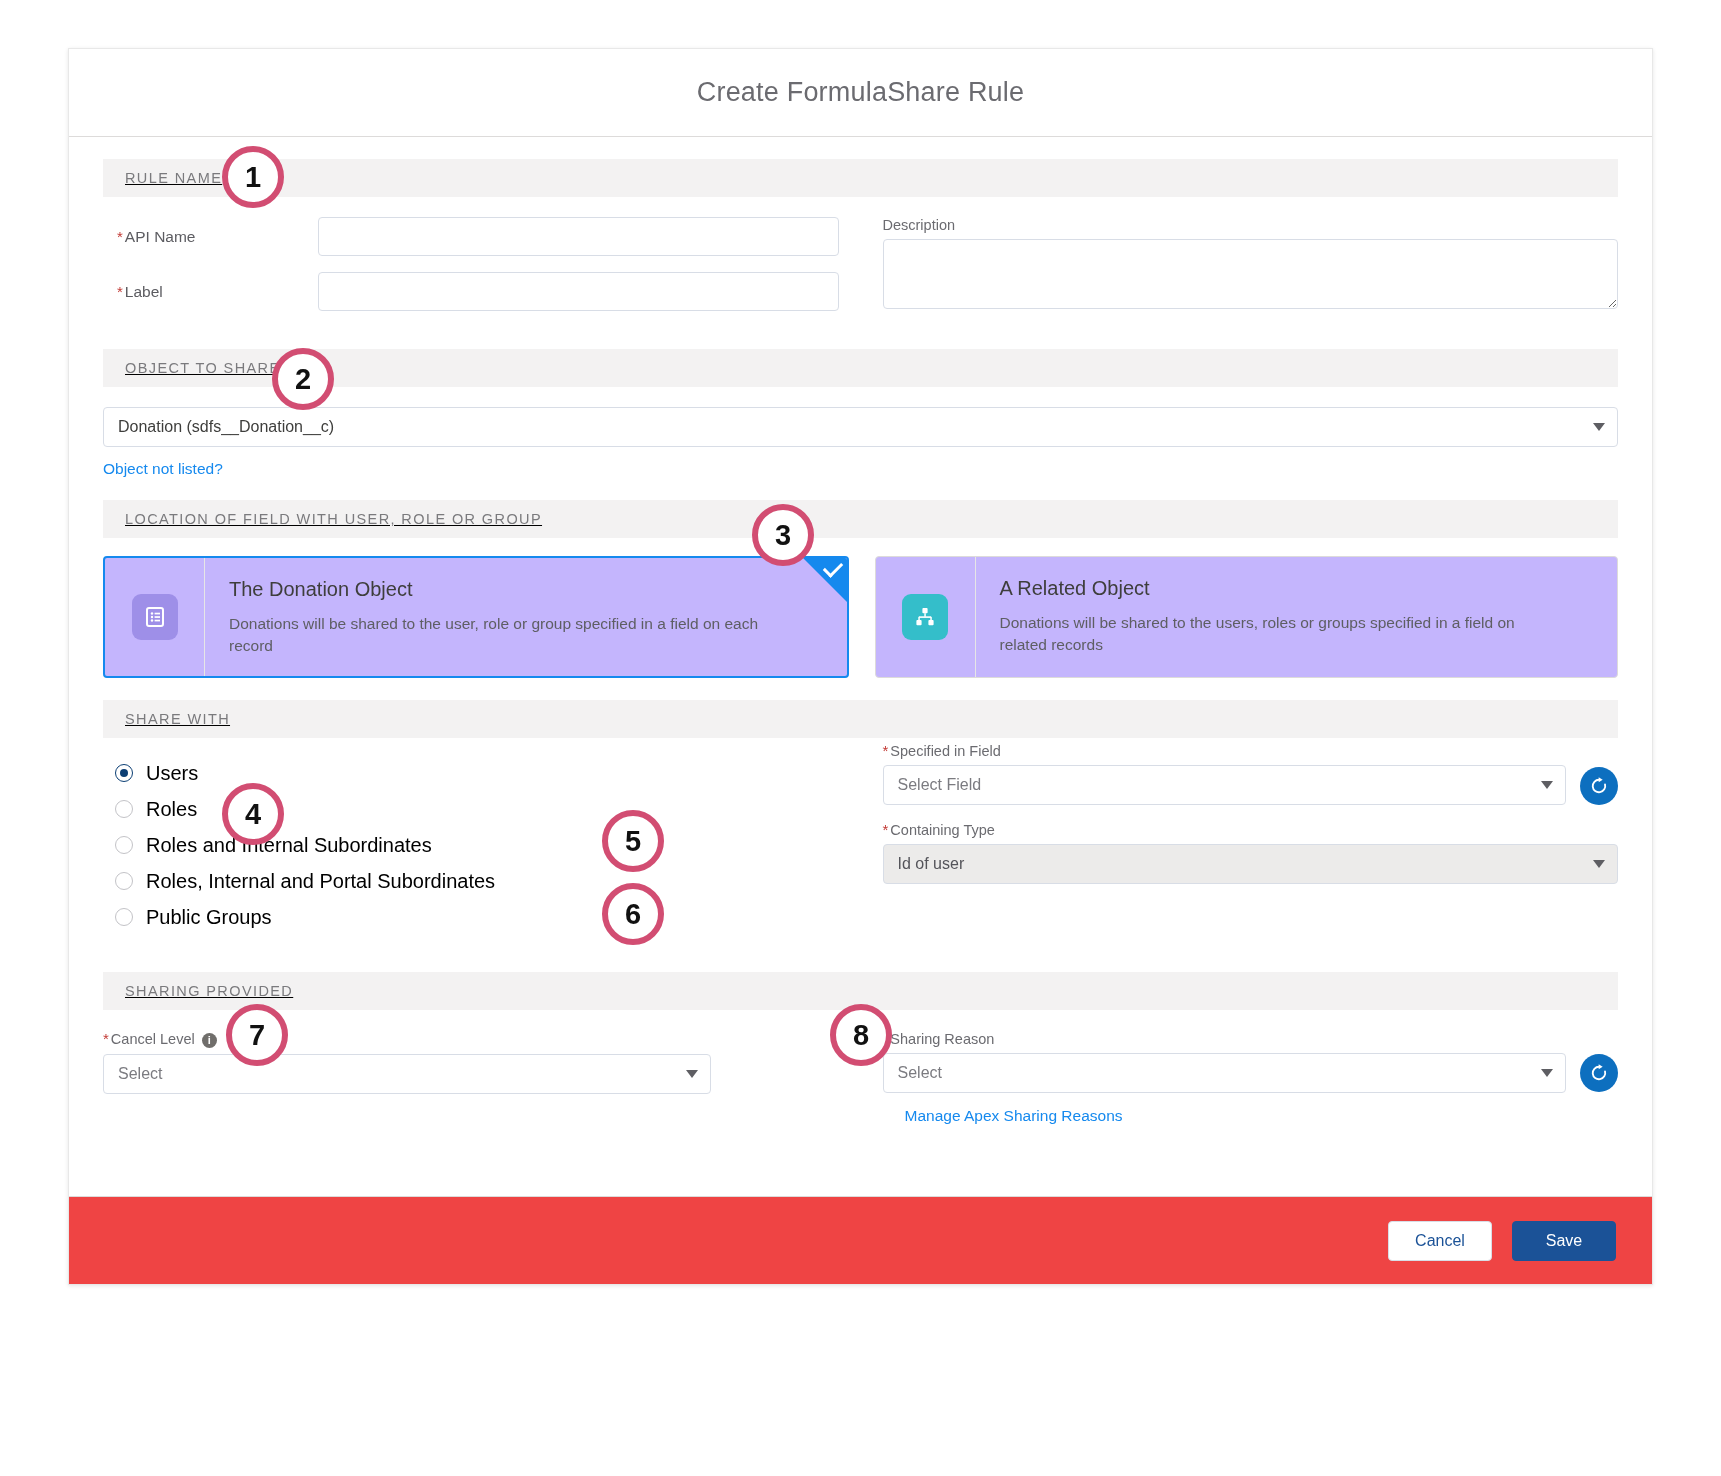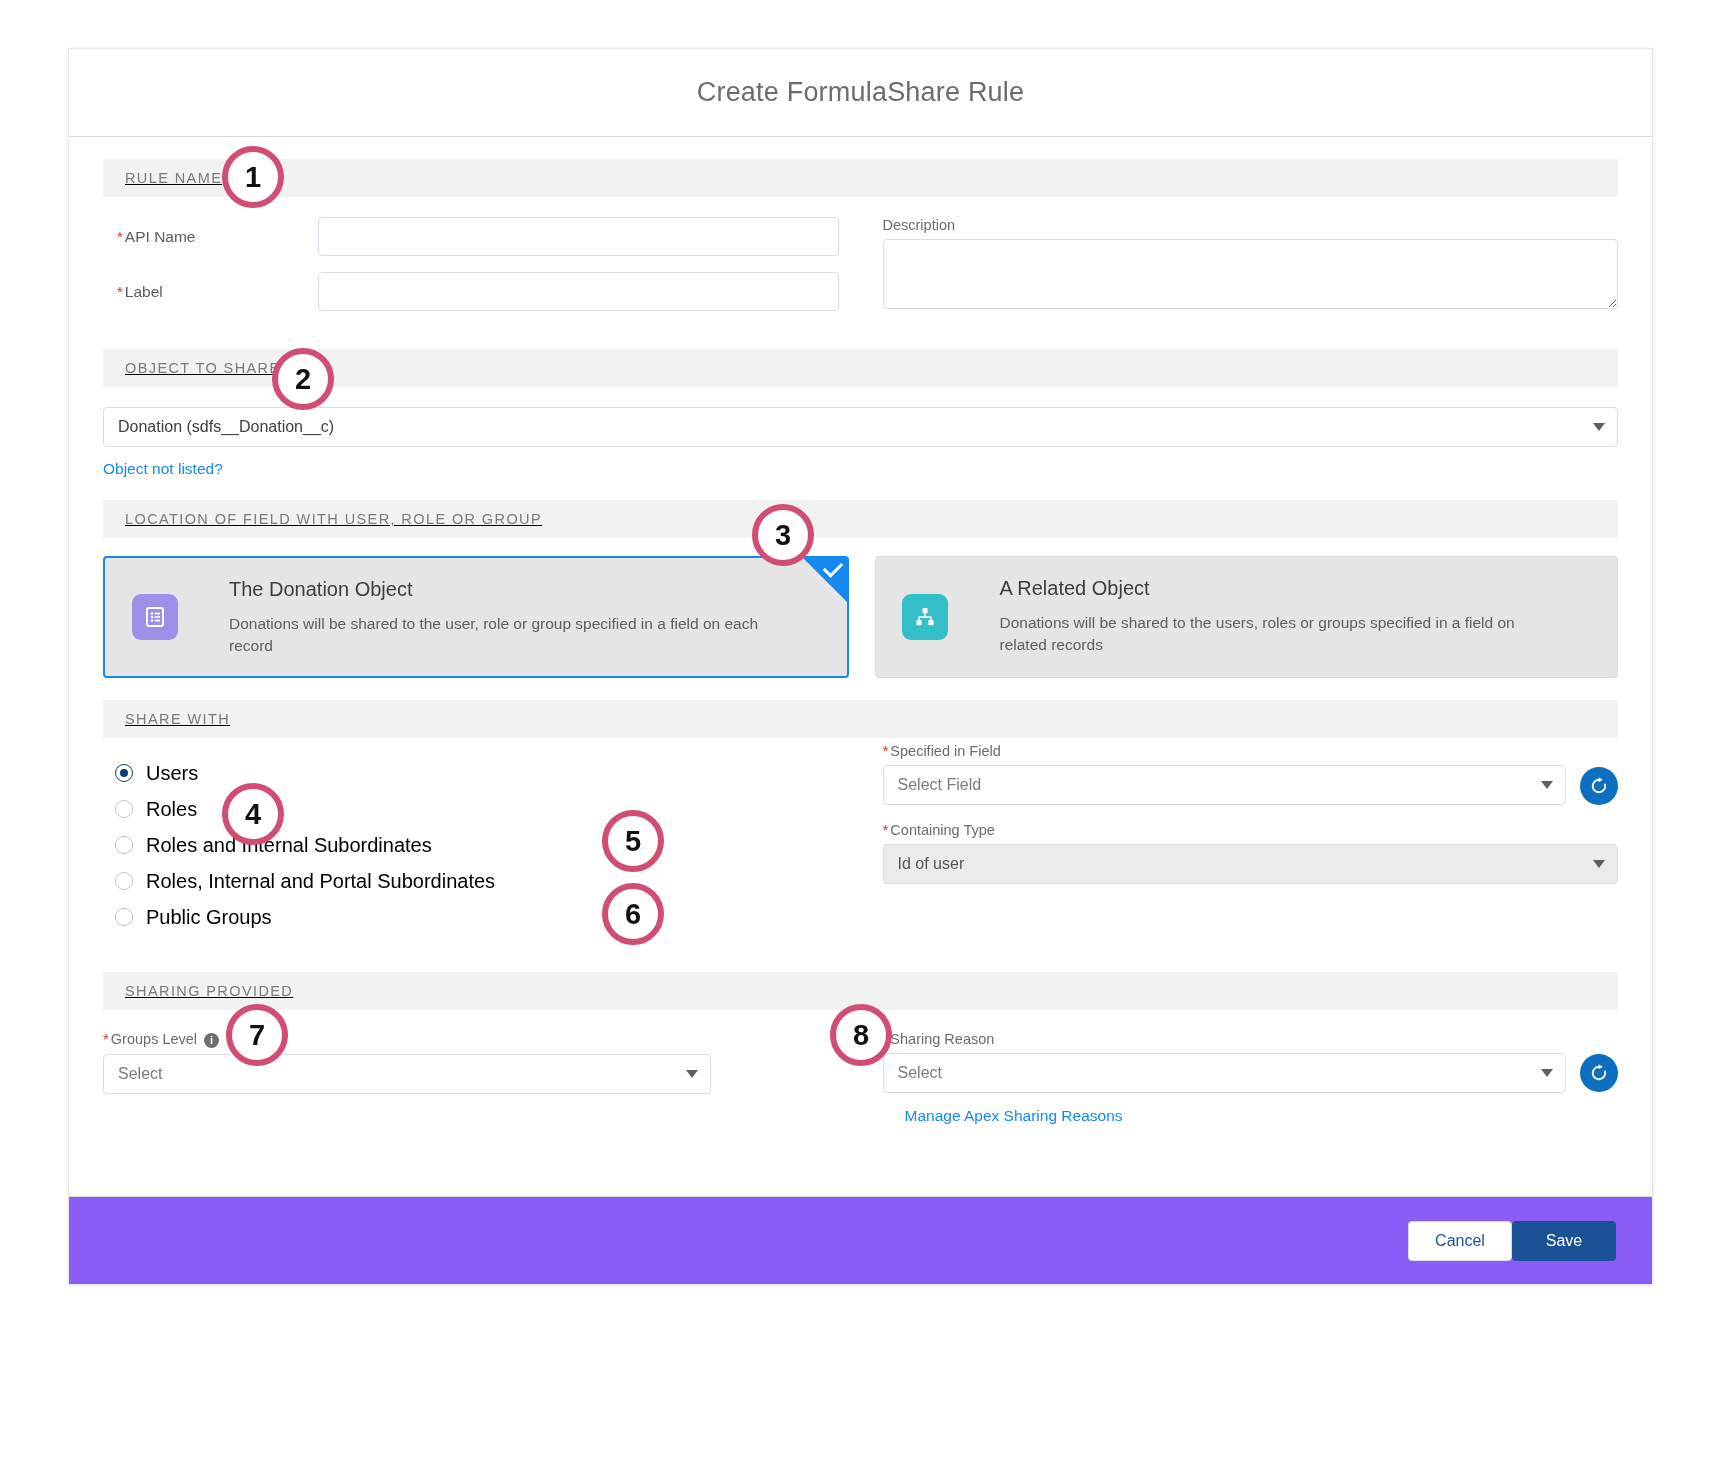--- a/index.html
+++ b/index.html
@@ -156,21 +156,21 @@
   
   .cards {
     display: flex;
     gap: 26px;
     margin-top: 18px;
   }
   .card {
     position: relative;
     flex: 1;
     min-height: 118px;
-    background: #e5e5e5;
+    background: #c4b5fd;
     border: 1px solid #dddbda;
     border-radius: 4px;
     display: flex;
     overflow: hidden;
   }
   .card.selected {
     border: 2px solid #1589ee;
   }
   .card .icon-col {
     width: 100px;
@@ -272,27 +272,27 @@
     margin-left: 7px;
     font-weight: bold;
     vertical-align: middle;
   }
 
   
   .modal-footer {
     position: absolute;
     left: 0; right: 0; bottom: 0;
     height: 88px;
-    background: #8b5cf6;
+    background: #ef4444;
     border-top: 1px solid #dddbda;
     display: flex;
     align-items: center;
     justify-content: flex-end;
     padding-right: 36px;
-    gap: 0;
+    gap: 20px;
   }
   .btn {
     height: 40px;
     min-width: 104px;
     border-radius: 4px;
     font-size: 16px;
     display: flex;
     align-items: center;
     justify-content: center;
     cursor: pointer;
@@ -484,21 +484,21 @@
         </div>
       </div>
 
       <div class="section-bar" style="margin-top:30px;">
         <span class="section-label">SHARING PROVIDED</span>
       </div>
 
       <div class="form-row">
 
         <div class="col-left">
-          <label class="stacked-label"><span class="req">*</span><span>Groups Level</span><span class="info-icon">i</span></label>
+          <label class="stacked-label"><span class="req">*</span><span>Cancel Level</span><span class="info-icon">i</span></label>
           <div class="combo placeholder-style" style="width:608px;">
             <div class="box">Select</div>
             <span class="caret"></span>
           </div>
         </div>
 
         <div class="col-right">
           <label class="stacked-label"><span class="req">*</span><span>Sharing Reason</span></label>
           <div style="display:flex;align-items:center;">
             <div class="combo placeholder-style">

